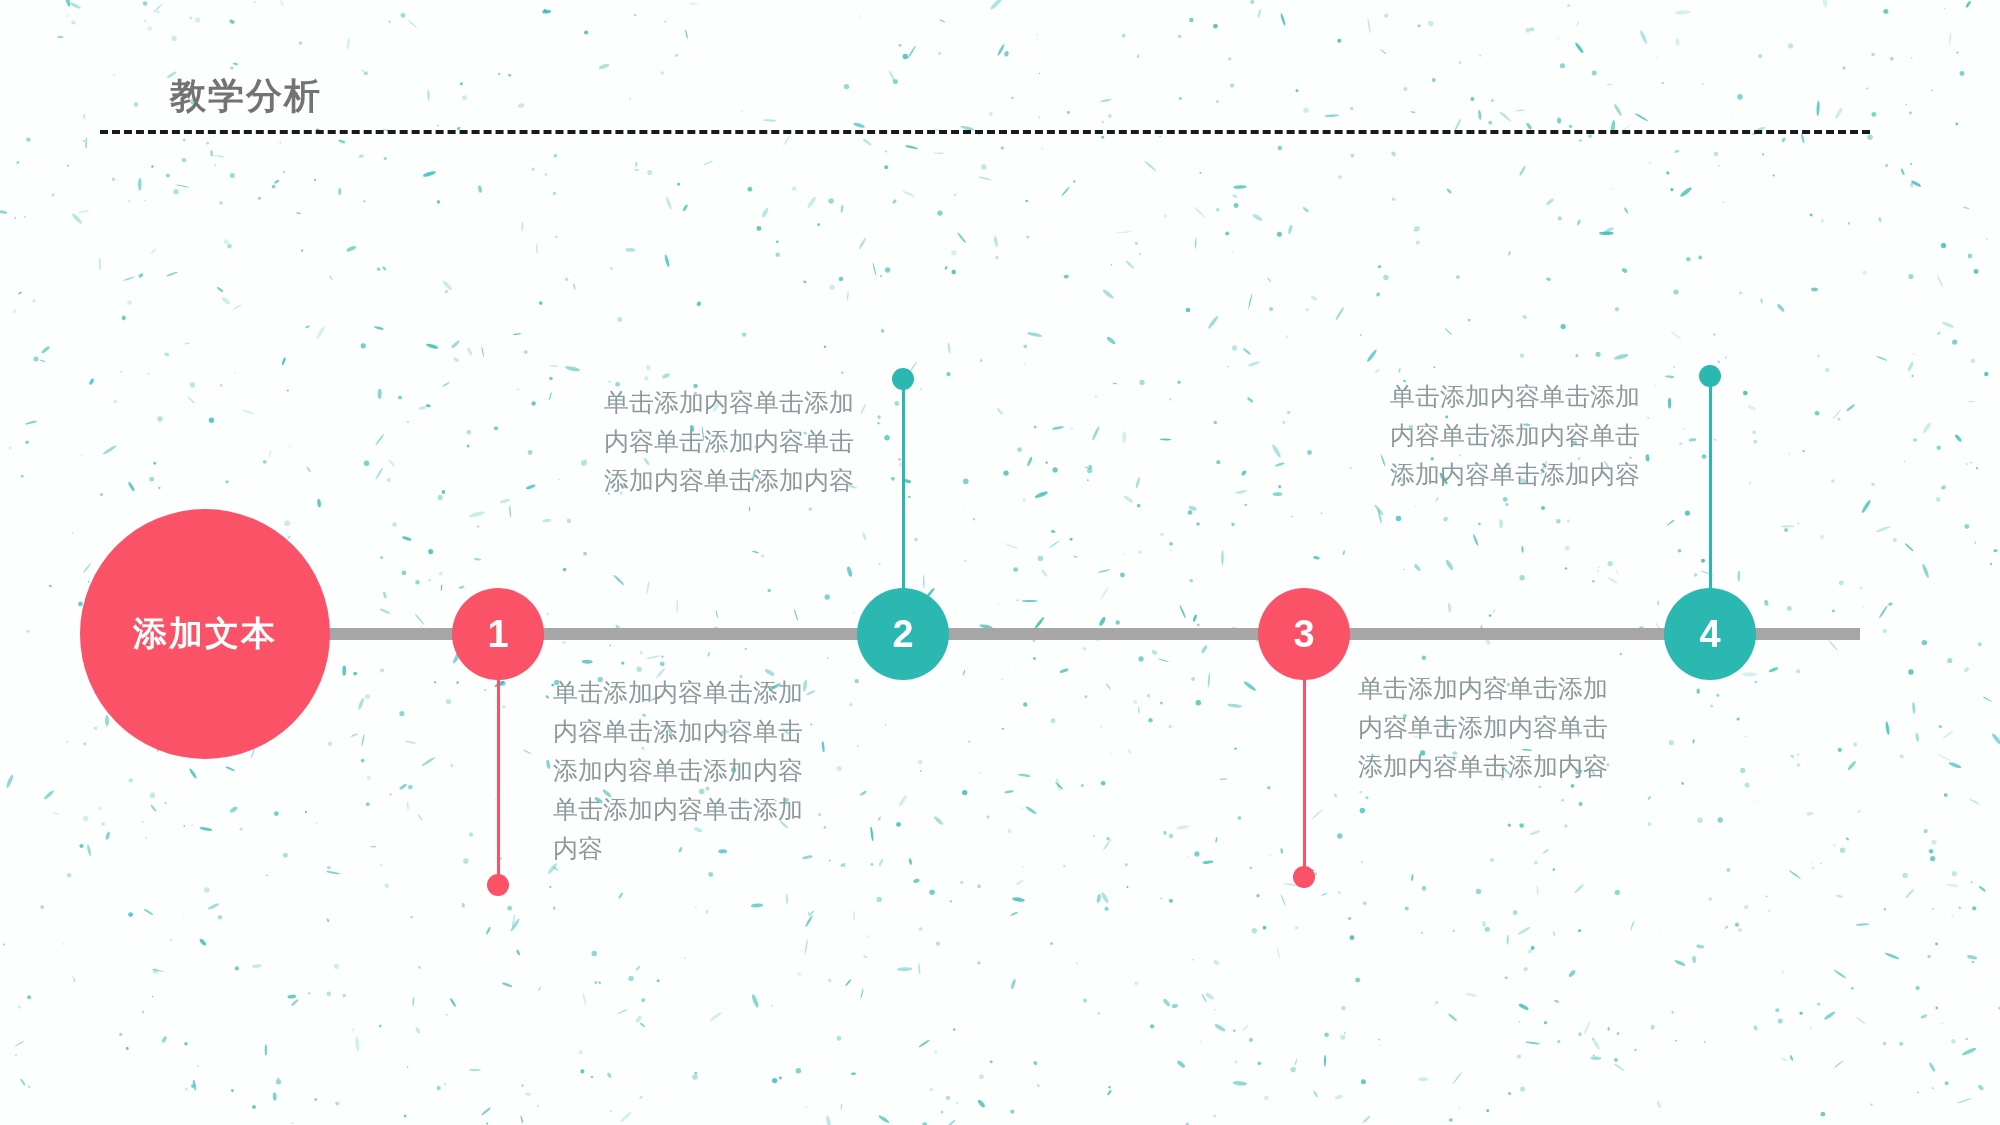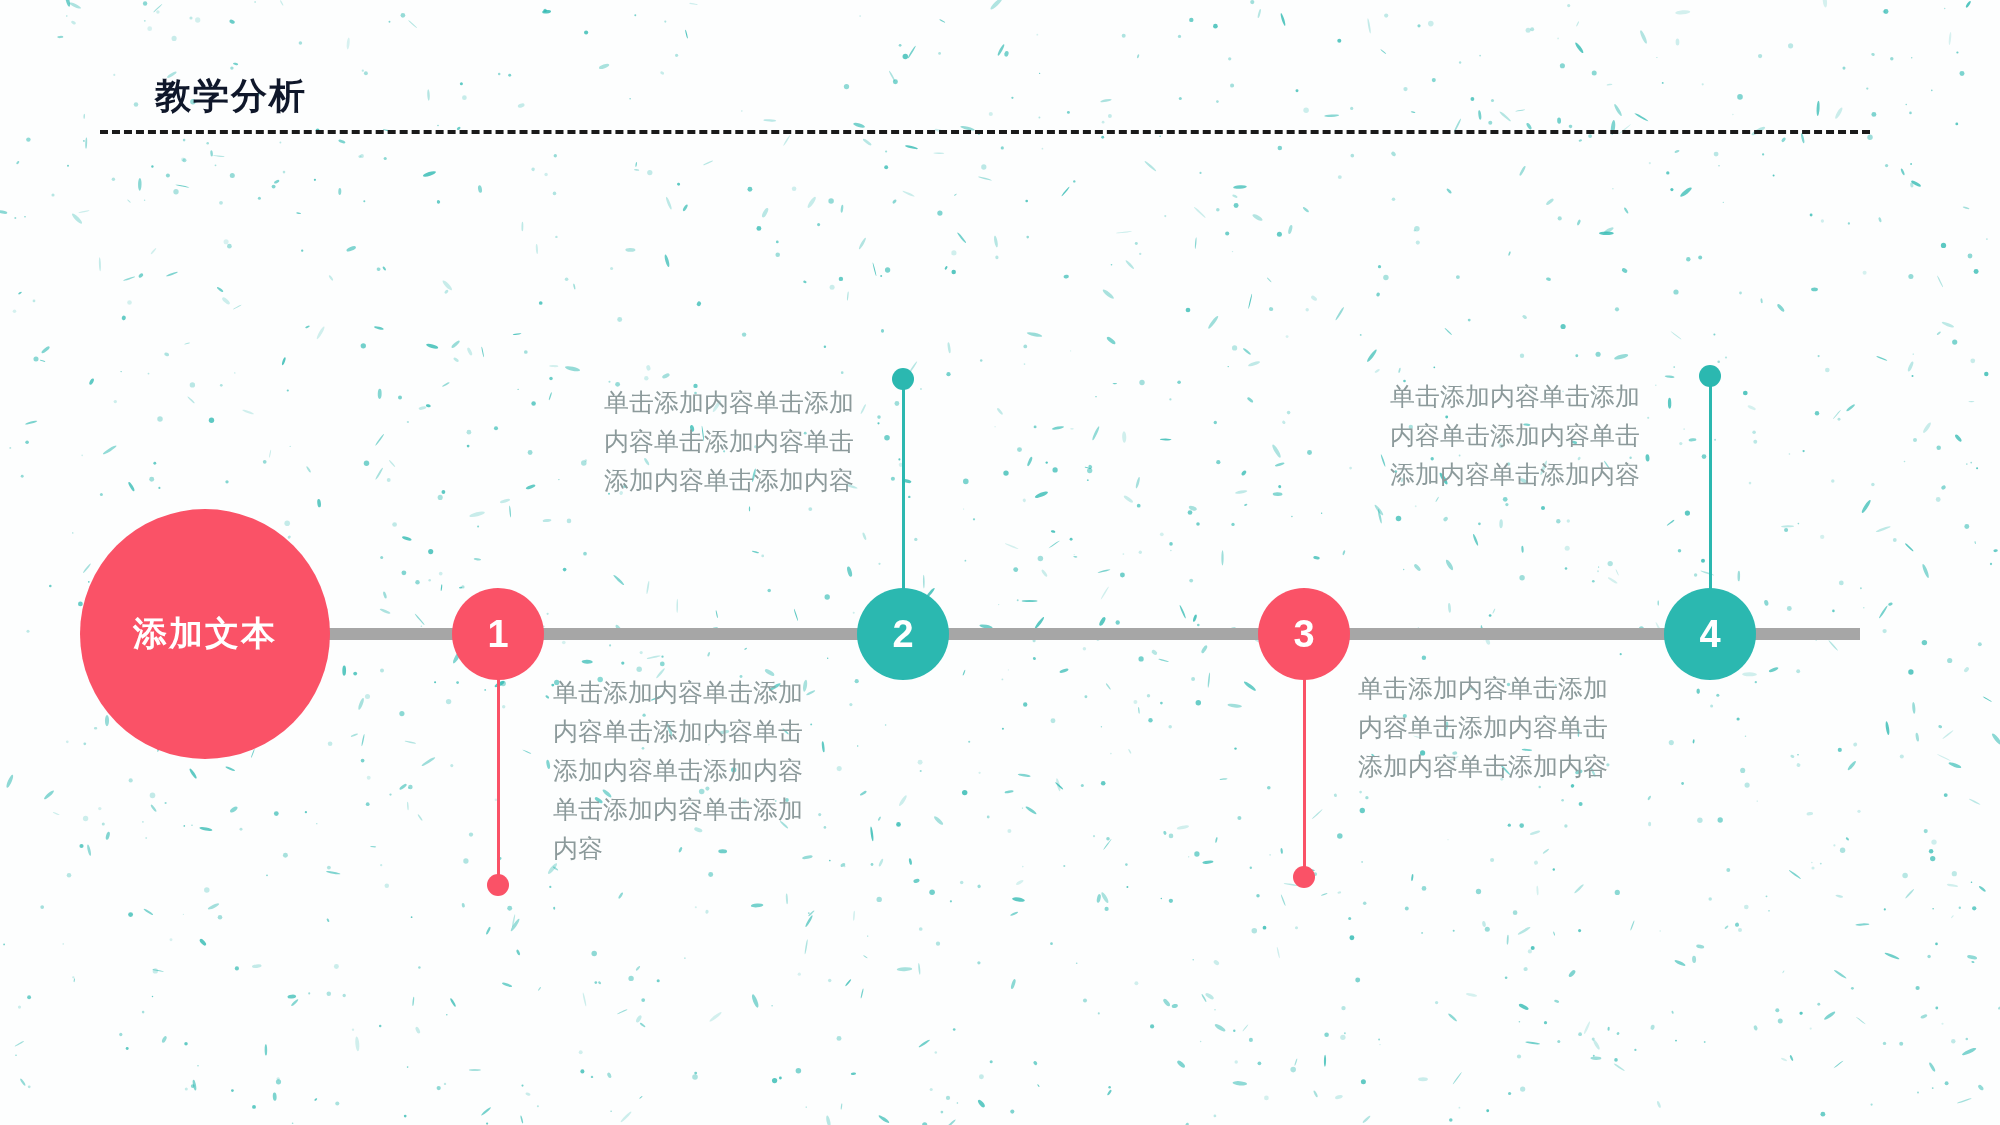--- a/index.html
+++ b/index.html
@@ -26,25 +26,25 @@
 
   
   #header {
     position: absolute;
     left: 0; top: 0;
     width: 2000px;
     z-index: 5;
   }
   #page-title {
     position: absolute;
-    left: 155px;
+    left: 170px;
     top: 72px;
     font-size: 36px;
     font-weight: 700;
-    color: #0f172a;
+    color: #737373;
     letter-spacing: 2px;
     white-space: nowrap;
   }
   #title-rule {
     position: absolute;
     left: 100px;
     top: 130px;
     width: 1770px;
     height: 0;
     border-top: 4px dashed #1a1a1a;

